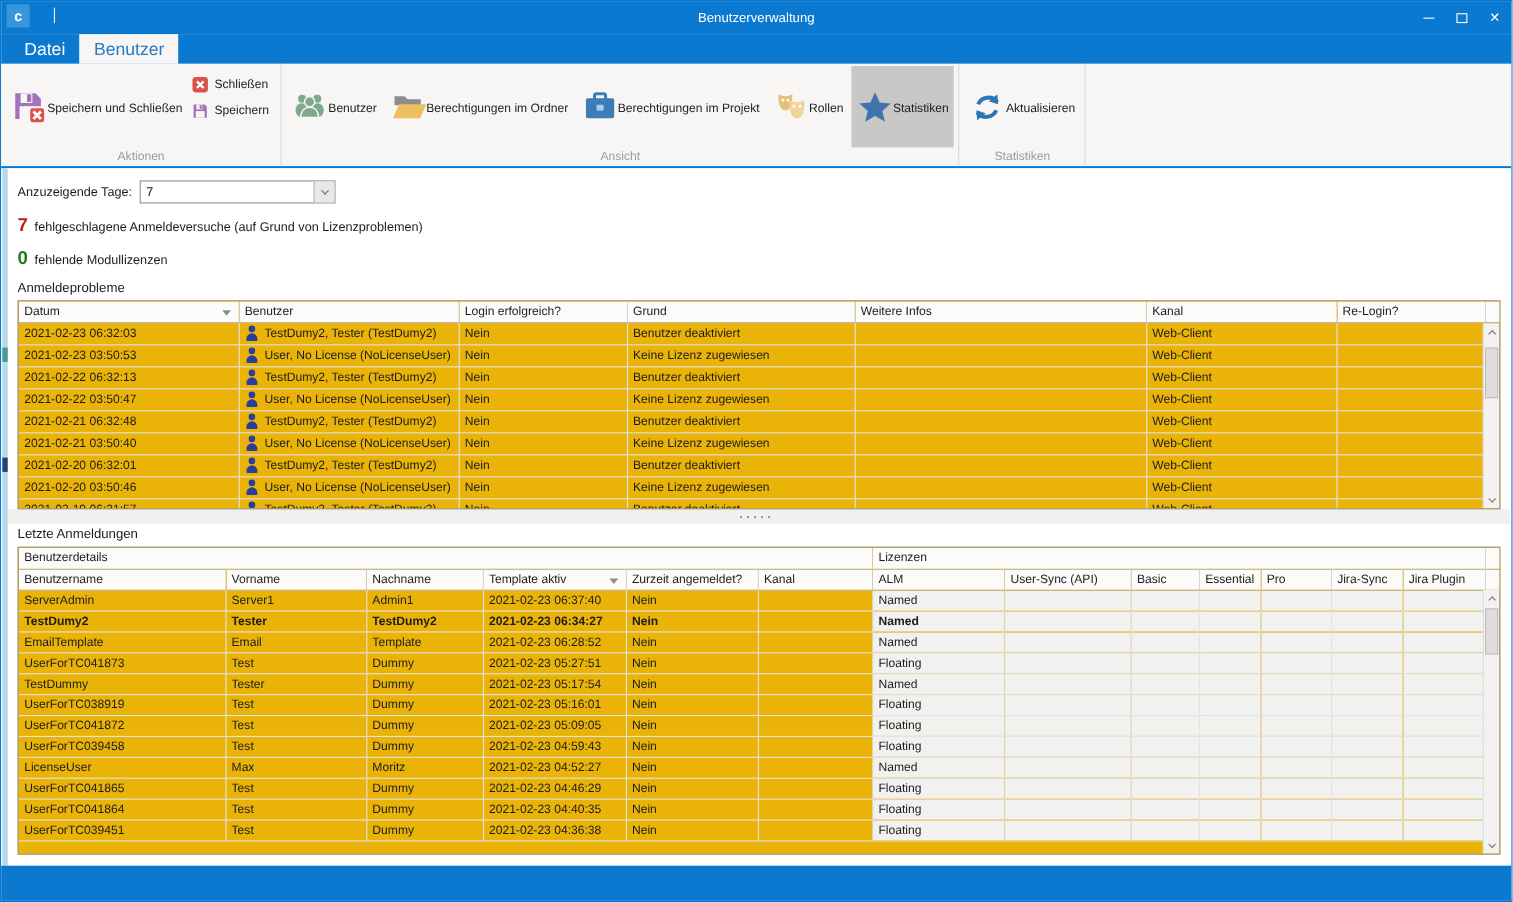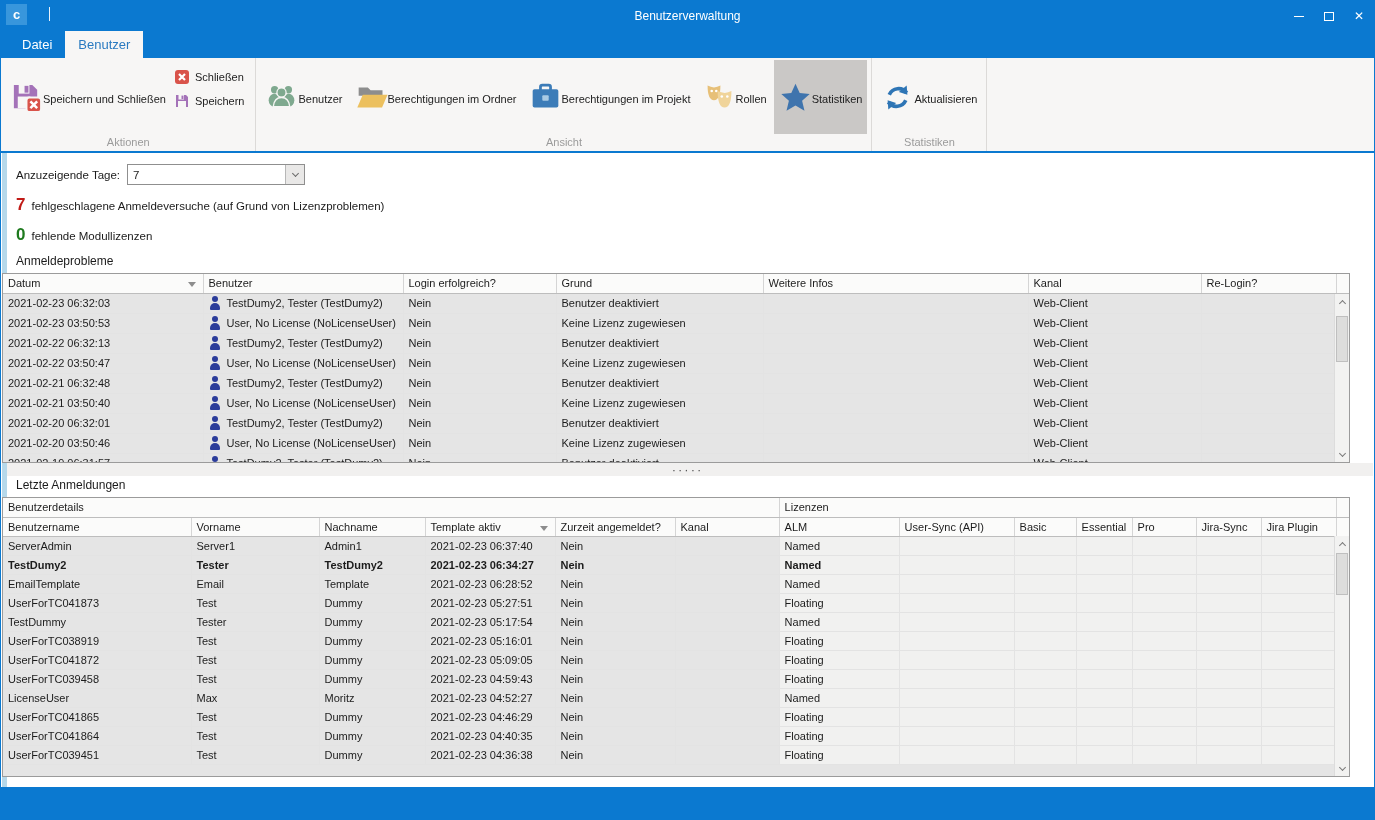--- a/index.html
+++ b/index.html
@@ -11,21 +11,21 @@
   .app-icon { width:21px; height:21px; margin:0 0 4px 5px; background:#3896dc; color:#fff; font-weight:bold; font-size:13px; text-align:center; line-height:21px; }
   .qat-sep { width:1px; height:14px; background:#e8f2fb; margin:0 0 4px 22px; }
   .win-title { position:absolute; left:50%; transform:translateX(-50%); font-size:12px; }
   .win-controls { margin-left:auto; display:flex; height:100%; }
   .win-btn { width:30px; height:100%; display:flex; align-items:center; justify-content:center; color:#fff; font-size:12px; }
   .min-glyph { width:10px; height:1px; background:#fff; display:inline-block; }
   .max-glyph { width:10px; height:9px; border:1px solid #fff; display:inline-block; }
 
   
   .tabrow { position:absolute; top:30px; left:0; right:0; height:27px; background:#0b79d0; display:flex; align-items:stretch; padding-left:8px; }
-  .tab { padding:6px 13px 0 13px; font-size:13px; color:#fff; }
+  .tab { padding:6px 13px 0 13px; font-size:16px; color:#fff; }
   .tab.active { background:#f7f6f5; color:#2a7ac0; }
 
   
   .ribbon { position:absolute; top:57px; left:0; right:0; height:95px; background:#f7f6f5; border-bottom:2px solid #0b79d0; display:flex; }
   .rgroup { display:flex; flex-direction:column; border-right:1px solid #dcdad8; padding:2px 3px 0 3px; }
   .rg-body { flex:1; display:flex; align-items:flex-start; }
   .rg-label { height:16px; text-align:center; color:#9b9b9b; font-size:11px; line-height:14px; }
   .rb-large { display:flex; flex-direction:row; align-items:center; justify-content:flex-start; padding:4px 5px 0 5px; margin:0 1px; height:74px; font-size:11px; color:#222; text-align:left; }
   .rb-large svg { width:33px; height:33px; margin-bottom:3px; flex:none; }
   .rb-large .lbl { line-height:12px; }
@@ -44,21 +44,21 @@
   .combo { display:inline-flex; width:178px; height:21px; border:1px solid #8f8f8f; background:#fff; align-items:center; margin-left:7px; }
   .combo-value { flex:1; padding-left:5px; font-size:11.5px; color:#1b1b1b; }
   .combo-btn { width:19px; height:100%; background:#e9e8e7; border-left:1px solid #b7b7b7; display:flex; align-items:center; justify-content:center; }
 
   .stat-row { margin:10px 0 0 14px; display:flex; align-items:baseline; gap:6px; font-size:11.5px; color:#1b1b1b; }
   .stat-big { font-size:17px; font-weight:bold; }
   .lic-line { margin:11px 0 0 14px; font-size:11.5px; color:#1b1b1b; }
   .section-label { margin:9px 0 5px 14px; font-size:12px; color:#1b1b1b; }
 
   
-  .tablebox { position:relative; width:1348px; border:1px solid #9b9b9b; overflow:hidden; background:#e5e5e5; }
+  .tablebox { position:relative; margin-left:14px; width:1348px; border:1px solid #9b9b9b; overflow:hidden; background:#eab308; }
   #t1box { height:190px; }
   #t2box { height:280px; }
   table.grid { border-collapse:collapse; table-layout:fixed; width:1348px; font-size:11px; }
   .grid th { height:19px; background:#fbfbfa; border-right:1px solid #d5d5d5; border-bottom:1px solid #bdbdbd; font-weight:normal; text-align:left; padding:0 5px; white-space:nowrap; overflow:hidden; color:#1c1c1c; position:relative; }
   .grid th.filler { border-right:none; padding:0; }
   .grid td { height:19px; border-right:1px solid #e3e3e3; border-bottom:1px solid #e3e3e3; padding:0 5px; white-space:nowrap; overflow:hidden; color:#1c1c1c; }
   .grid td.lic { background:#f1f1f0; }
   .grid tr.bold-row td { font-weight:bold; }
   .sort-arrow { position:absolute; right:7px; top:8px; width:0; height:0; border-left:4px solid transparent; border-right:4px solid transparent; border-top:5px solid #8d8d8d; }
   .ucell-inner { display:flex; align-items:center; gap:6px; height:19px; }

